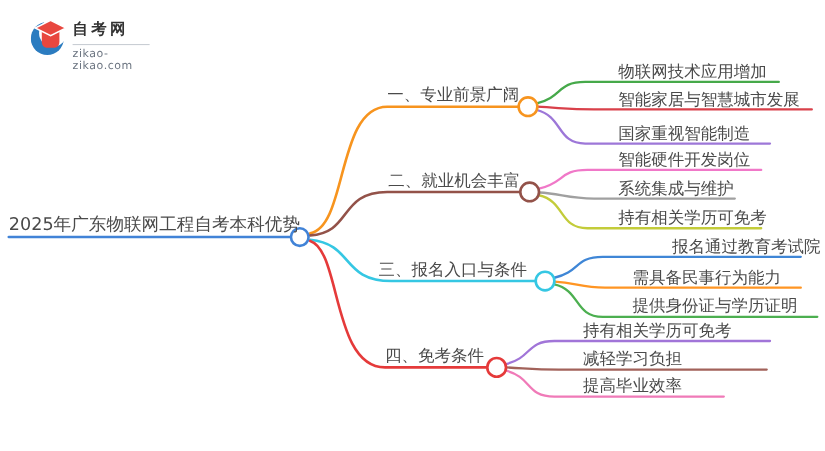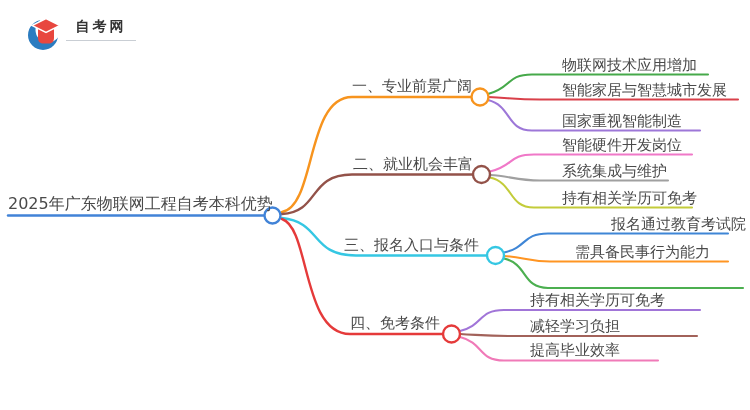--- a/index.html
+++ b/index.html
@@ -12,21 +12,21 @@
   #map-svg { position:absolute; left:0; top:0; }
   .lbl {
     position:absolute; color:#4a4a4a; white-space:nowrap; line-height:1.2;
   }
   .central-lbl { font-size:16px; text-align:center; }
   .branch-lbl  { font-size:15px; text-align:right; }
   .sub-lbl     { font-size:15px; }
   
   #logo { position:absolute; left:28px; top:13px; width:112px; height:44px; }
   #logo-icon { position:absolute; left:0; top:2px; }
-  #logo-text { position:absolute; left:38px; top:0; width:70px; text-align:center; }
+  #logo-text { position:absolute; left:38px; top:0; width:70px; text-align:left; }
   #logo-title { font-size:14px; font-weight:bold; color:#333333; letter-spacing:3px; padding-top:5px; }
   #logo-divider { border-top:1px solid #c9ced4; margin-top:4px; }
   #logo-domain { font-size:10px; color:#6b7480; padding-top:3px; letter-spacing:0.5px; }
 </style>
 </head>
 <body>
 
 <div id="canvas">
 
   <svg id="map-svg" width="750" height="410" viewBox="0 0 750 410">
@@ -72,34 +72,36 @@
   <div class="lbl sub-lbl" style="left:562px; top:56px;">物联网技术应用增加</div>
   <div class="lbl sub-lbl" style="left:562px; top:81px;">智能家居与智慧城市发展</div>
   <div class="lbl sub-lbl" style="left:562px; top:112px;">国家重视智能制造</div>
 
   <div class="lbl sub-lbl" style="left:562px; top:162px;">系统集成与维护</div>
   <div class="lbl sub-lbl" style="left:562px; top:136px;">智能硬件开发岗位</div>
   <div class="lbl sub-lbl" style="left:562px; top:189px;">持有相关学历可免考</div>
 
   <div class="lbl sub-lbl" style="left:575px; top:215px;margin-left:36px;">报名通过教育考试院</div>
   <div class="lbl sub-lbl" style="left:575px; top:243px;">需具备民事行为能力</div>
+  <div class="lbl sub-lbl" style="left:575px; top:269px;">提供身份证与学历证明</div>
 
   <div class="lbl sub-lbl" style="left:530px; top:291px;">持有相关学历可免考</div>
   <div class="lbl sub-lbl" style="left:530px; top:317px;">减轻学习负担</div>
   <div class="lbl sub-lbl" style="left:530px; top:341px;">提高毕业效率</div>
 
   <div id="logo">
     <svg id="logo-icon" width="36" height="38" viewBox="0 0 36 38">
 
       <circle cx="15" cy="20" r="15" fill="#2b7cc0"></circle>
       <circle cx="20" cy="15" r="12.5" fill="#ffffff"></circle>
 
       <path d="M10,13 L10,23 Q10,27.5 14,28.5 L22,28.5 Q26,27.5 26,23 L26,13 Z" fill="#e8473f"></path>
 
       <path d="M18,3.5 L32,10.5 L18,17.5 L4,10.5 Z" stroke="#ffffff" stroke-width="1.4" fill="#e8473f"></path>
     </svg>
     <div id="logo-text">
       <div id="logo-title">自考网</div>
       <div id="logo-divider"></div>
+      <div id="logo-domain">zikao-zikao.com</div>
     </div>
   </div>
 
 </div>
 
 </body></html>

